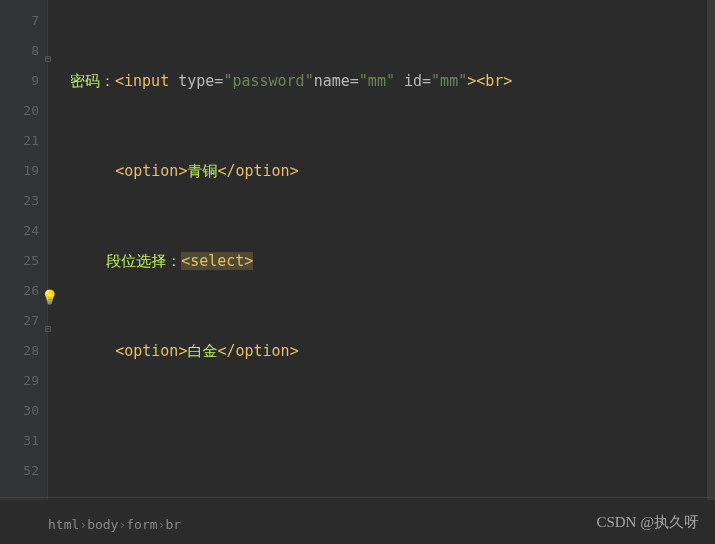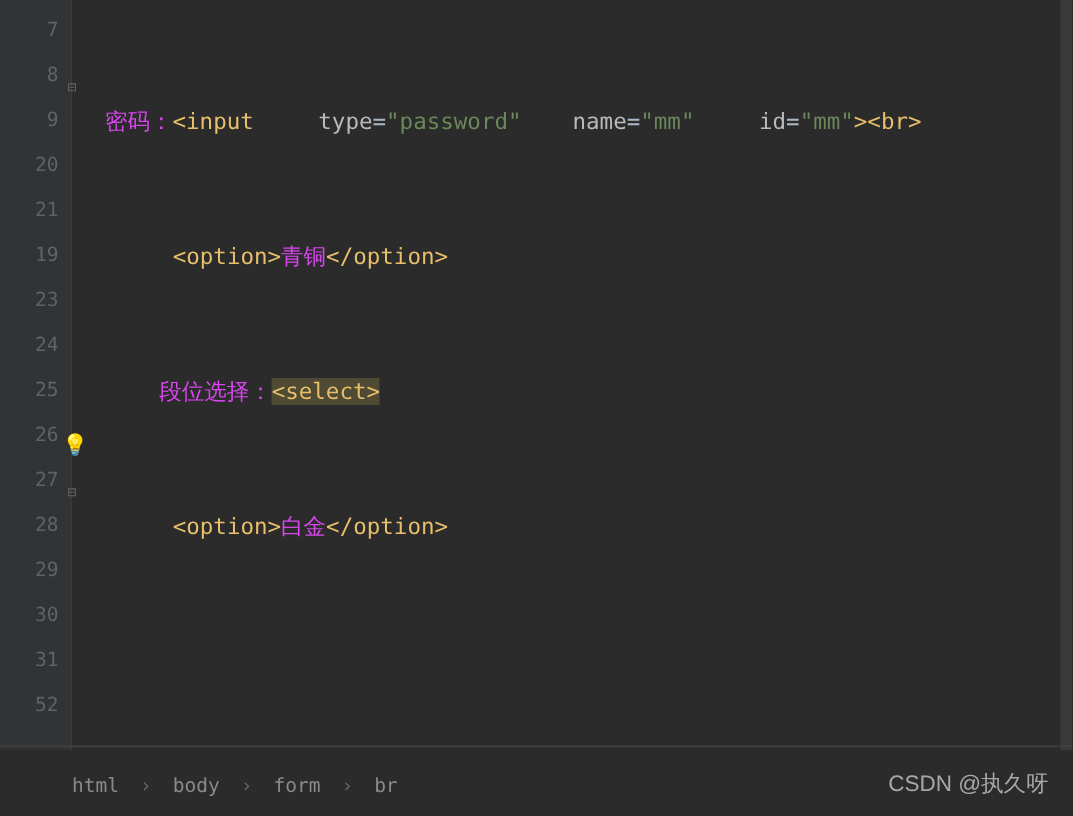--- a/index.html
+++ b/index.html
@@ -48,43 +48,43 @@
   }
   .code {
     flex: 1;
     padding: 6px 0 6px 22px;
     line-height: 30px;
     white-space: pre;
     position: relative;
   }
   .row { height: 30px; position: relative; }
   .tag { color: #e8bf6a; }
-  .attr { color: #bababa; margin-left: 34px; }
+  .attr { color: #bababa; }
   .str { color: #6a8759; }
-  .txt { color: #d946ef; }
+  .txt { color: #bef264; }
   .op { color: #a9b7c6; }
   .hl-tag { background: #4e4a33; }
   .breadcrumb {
     position: absolute;
     bottom: 12px;
     left: 48px;
     color: #8a8a8a;
     font-size: 13px;
     display: flex;
     align-items: center;
-    gap: 14px;
+    gap: 0;
   }
   .bc-sep { color: #666; }
   .watermark {
     position: absolute;
     bottom: 12px;
     right: 16px;
     color: #bdbdbd;
     font-size: 15px;
-    font-family: Liberation Sans, sans-serif;
+    font-family: Liberation Serif, serif;
     opacity: 0.85;
   }
   .right-gutter {
     position: absolute;
     right: 0; top: 0; bottom: 44px;
     width: 8px;
     background: #3a3a3a;
   }
   .border-top { position:absolute; top:497px; left:0; right:0; height:1px; background:#414141;}
 </style>

